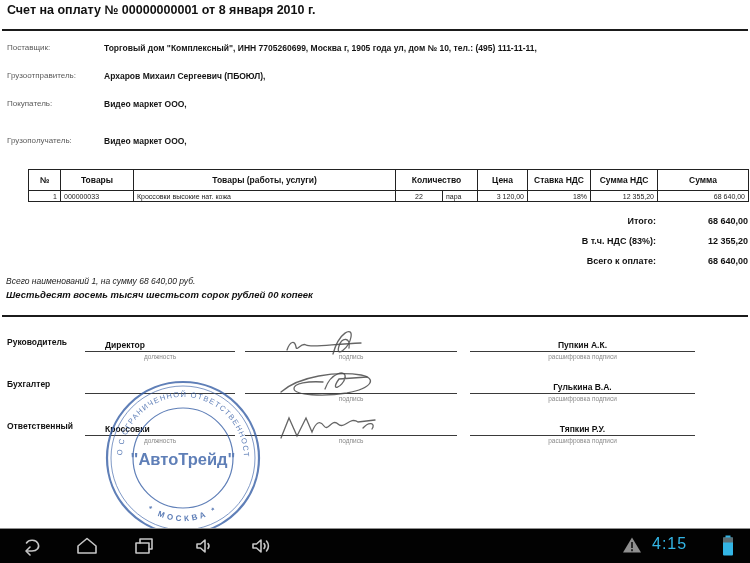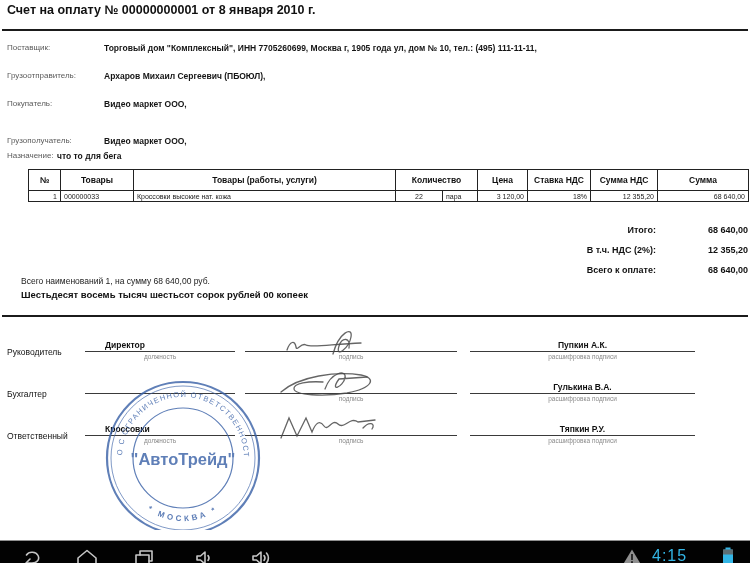--- a/index.html
+++ b/index.html
@@ -17,49 +17,49 @@
   .party .val { font-size:8.5px; font-weight:bold; color:#151515; }
 
   table.items { position:absolute; left:28px; top:169px; width:720px; border-collapse:collapse;
                 border:1.5px solid #161616; table-layout:fixed; }
   table.items th { border:1px solid #222; font-size:8.5px; font-weight:bold; color:#111;
                    padding:5px 2px; text-align:center; }
   table.items td { border:1px solid #222; font-size:7px; color:#222; padding:1.5px 3px; white-space:nowrap; overflow:hidden; }
   td.r { text-align:right; } td.l { text-align:left; } td.c { text-align:center; }
 
   .totals { position:absolute; right:2px; top:216px; width:320px; }
-  .tot-row { display:flex; justify-content:flex-end; align-items:flex-end; height:19px; margin-bottom:1px; }
+  .tot-row { display:flex; justify-content:flex-end; align-items:flex-start; height:19px; margin-bottom:1px; }
   .tot-row .lbl { font-size:9px; font-weight:bold; color:#111; }
   .tot-row .val { width:92px; text-align:right; font-size:9px; font-weight:bold; color:#111; }
 
-  .summary { position:absolute; left:21px; top:276px; }
+  .summary { position:absolute; left:6px; top:276px;font-style:italic; }
   .summary .line1 { font-size:8.5px; color:#222; }
   .summary .line2 { font-size:9.5px; font-weight:bold; color:#111; margin-top:3px; }
 
   .sig-divider { position:absolute; left:2px; right:2px; top:315px; height:2px; background:#1b1b1b; }
 
   .sigs { position:absolute; left:7px; right:7px; top:326px; }
   .sig-row { position:relative; height:42px; }
-  .sig-role { position:absolute; left:0; top:21px; font-size:8.5px; font-weight:normal; color:#111; }
+  .sig-role { position:absolute; left:0; top:11px; font-size:8.5px; font-weight:bold; color:#111; }
   .blk { position:absolute; top:0; }
   .blk .txt { height:24px; display:flex; align-items:flex-end; font-size:8.5px; font-weight:bold; color:#111; }
   .blk .ln { border-top:1px solid #3a3a3a; margin-top:1px; }
   .blk .cap { margin-top:1px; text-align:center; font-size:6.5px; color:#8a8a8a; }
   .blk.pos { left:78px; width:150px; } .blk.pos .txt { padding-left:20px; }
   .blk.sgn { left:238px; width:212px; }
   .blk.nam { left:463px; width:225px; } .blk.nam .txt { justify-content:center;text-align:right; }
   .scribble { position:absolute; left:28px; bottom:-6px; pointer-events:none; }
   .scribble path { stroke:#4a4a4a; stroke-width:1.3; fill:none; stroke-linecap:round; opacity:.85; }
 
   .stamp { position:absolute; left:103px; top:378px; opacity:.82; z-index:5; pointer-events:none; }
   .stamp .ring { fill:none; }
   .stamp text { fill:#3c63a8; }
 
   
-  .navbar { position:absolute; left:0; bottom:0; width:750px; height:23px; background:#020202;
+  .navbar { position:absolute; left:0; bottom:0; width:750px; height:35px; background:#020202;
             border-top:1px solid #8f8f8f; z-index:10; }
   .nav-btn { position:absolute; top:5px; width:26px; height:24px; display:flex; align-items:center; justify-content:center; }
   .nav-btn svg { stroke:#c6c6c6; fill:none; stroke-width:1.6; stroke-linejoin:round; stroke-linecap:round; }
   .status-time { position:absolute; left:652px; top:6px; font-size:16px; letter-spacing:1px; color:#33b5e5; }
   .status-warn { position:absolute; left:622px; top:7px; }
   .status-batt { position:absolute; left:721px; top:5px; }
 </style>
 </head>
 <body>
 
@@ -78,24 +78,20 @@
       <span class="lbl">Грузоотправитель:</span>
       <span class="val">Архаров Михаил Сергеевич (ПБОЮЛ),</span>
     </div>
     <div class="party" style="top:99px">
       <span class="lbl">Покупатель:</span>
       <span class="val">Видео маркет ООО,</span>
     </div>
     <div class="party" style="top:136px">
       <span class="lbl">Грузополучатель:</span>
       <span class="val">Видео маркет ООО,</span>
-    </div>
-    <div class="party tight" style="top:151px">
-      <span class="lbl">Назначение:</span>
-      <span class="val">что то для бега</span>
     </div>
 
     <table class="items">
       <colgroup>
         <col style="width:32px">
           <col style="width:73px">
           <col style="width:262px">
         <col style="width:47px">
           <col style="width:35px">
           <col style="width:50px">
@@ -129,21 +125,21 @@
         </tr>
       </tbody>
     </table>
 
     <div class="totals">
       <div class="tot-row">
         <span class="lbl">Итого:</span>
         <span class="val">68 640,00</span>
       </div>
       <div class="tot-row">
-        <span class="lbl">В т.ч. НДС (2%):</span>
+        <span class="lbl">В т.ч. НДС (83%):</span>
         <span class="val">12 355,20</span>
       </div>
       <div class="tot-row">
         <span class="lbl">Всего к оплате:</span>
         <span class="val">68 640,00</span>
       </div>
     </div>
 
     <div class="summary">
       <div class="line1">Всего наименований 1, на сумму 68 640,00 руб.</div>

